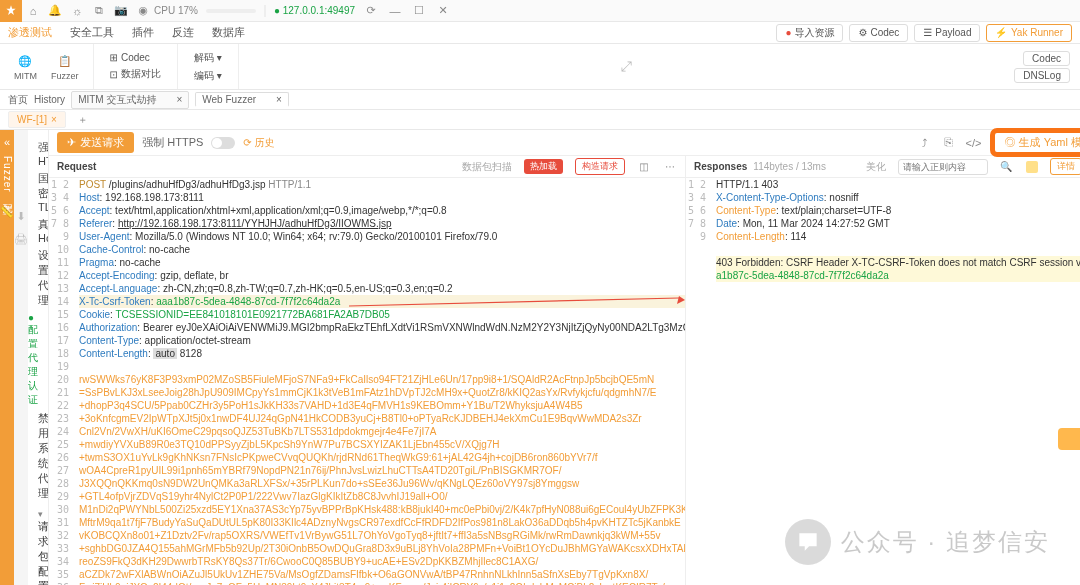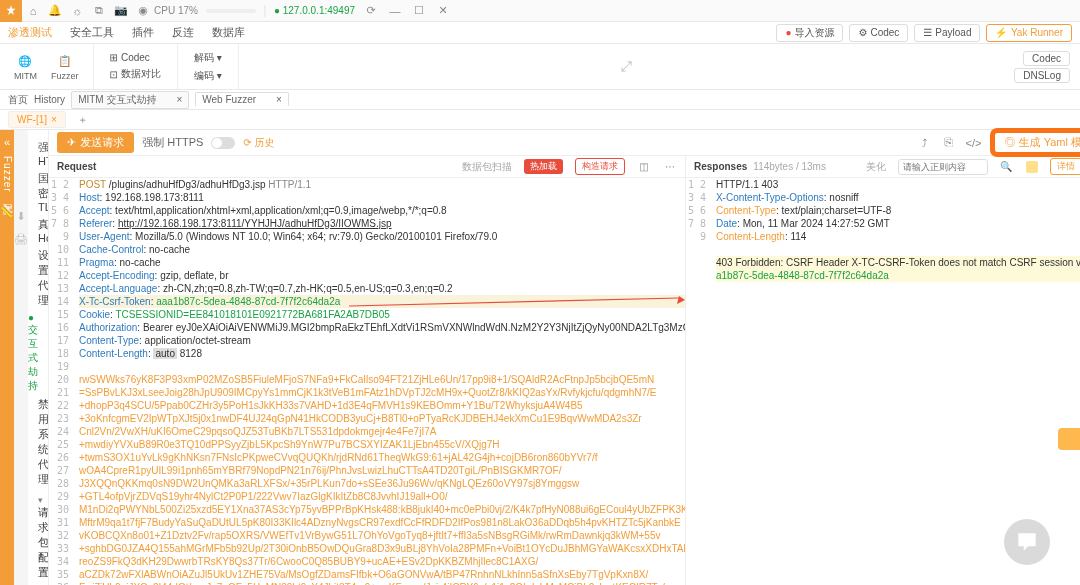--- a/index.html
+++ b/index.html
@@ -234,21 +234,21 @@
         <div class="toggle"></div>
       </div>
     <div class="row2">
         <span class="lbl">真实Host</span>
       </div>
     <div class="row2">
         <span class="lbl">设置代理</span>
         <input class="inp" style="">
       </div>
     <div class="row2" style="justify-content:flex-end">
-        <span class="link-green">● <span>交互式劫持</span></span>
+        <span class="link-green">● <span>配置代理认证</span></span>
       </div>
     <div class="row2">
         <span class="lbl">禁用系统代理</span>
         <div class="toggle"></div>
       </div>
 
     <div class="section-row">
         <span><span class="chev">▾</span><span class="title">请求包配置</span></span>
         <span class="link-orange">重置</span>
       </div>
@@ -383,13 +383,14 @@
 </div>
 
 <div class="floaticon"></div>
 
 <div class="watermark">
   <div class="circle">
       <svg width="26" height="26" viewBox="0 0 24 24" fill="#fff">
         <path d="M4 4h16v12H13l-4 4v-4H4z"></path>
       </svg>
     </div>
+  <div class="txt">公众号 · 追梦信安</div>
 </div>
 
 </body></html>

